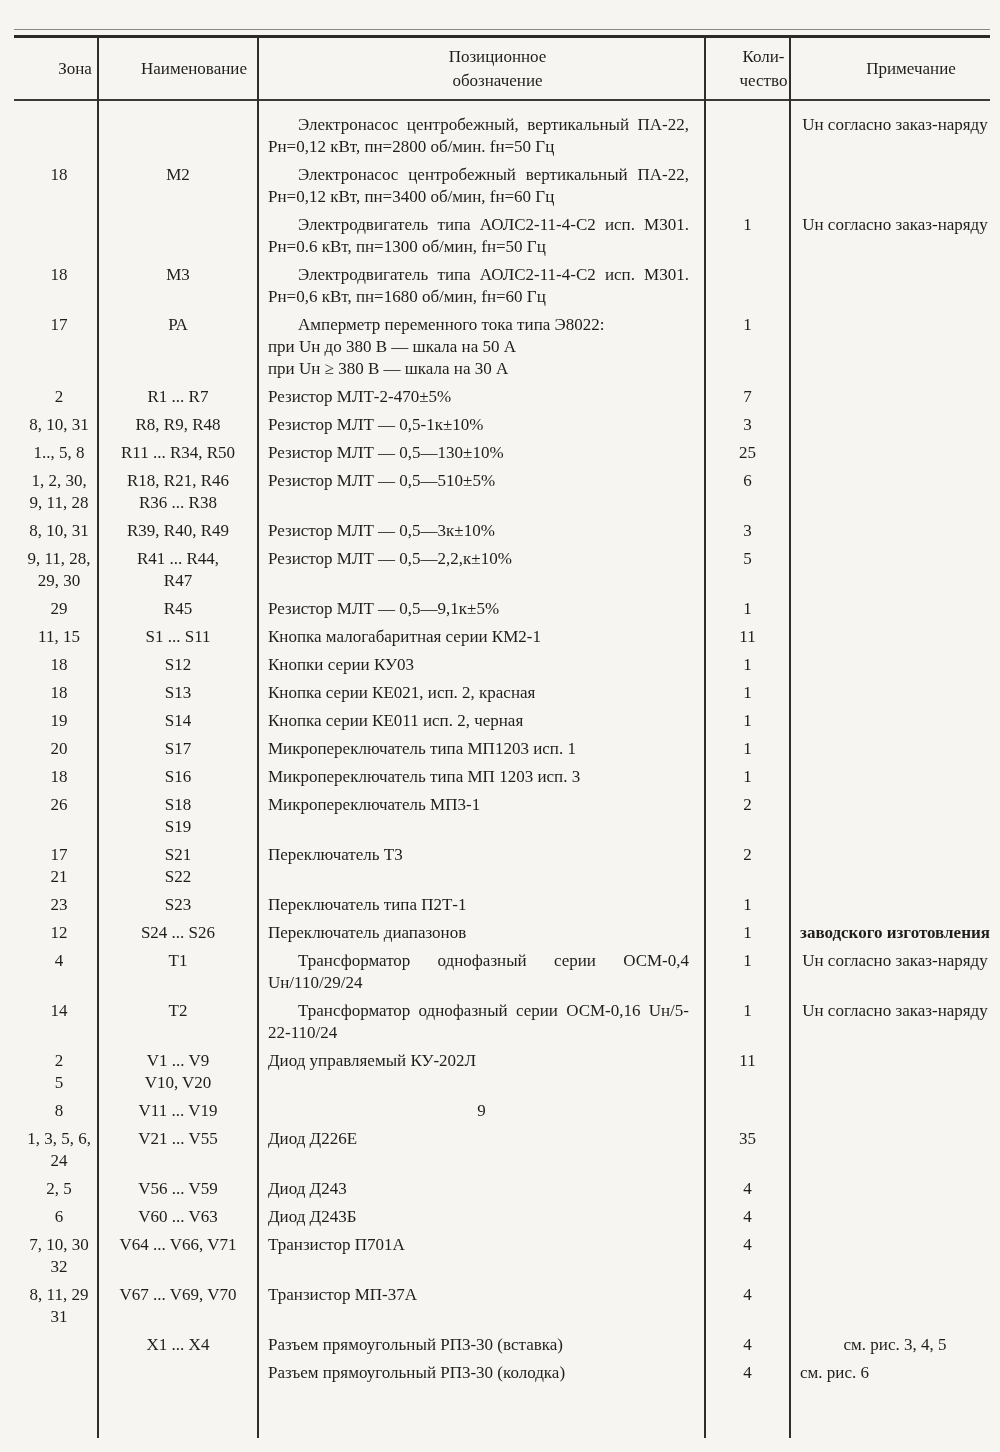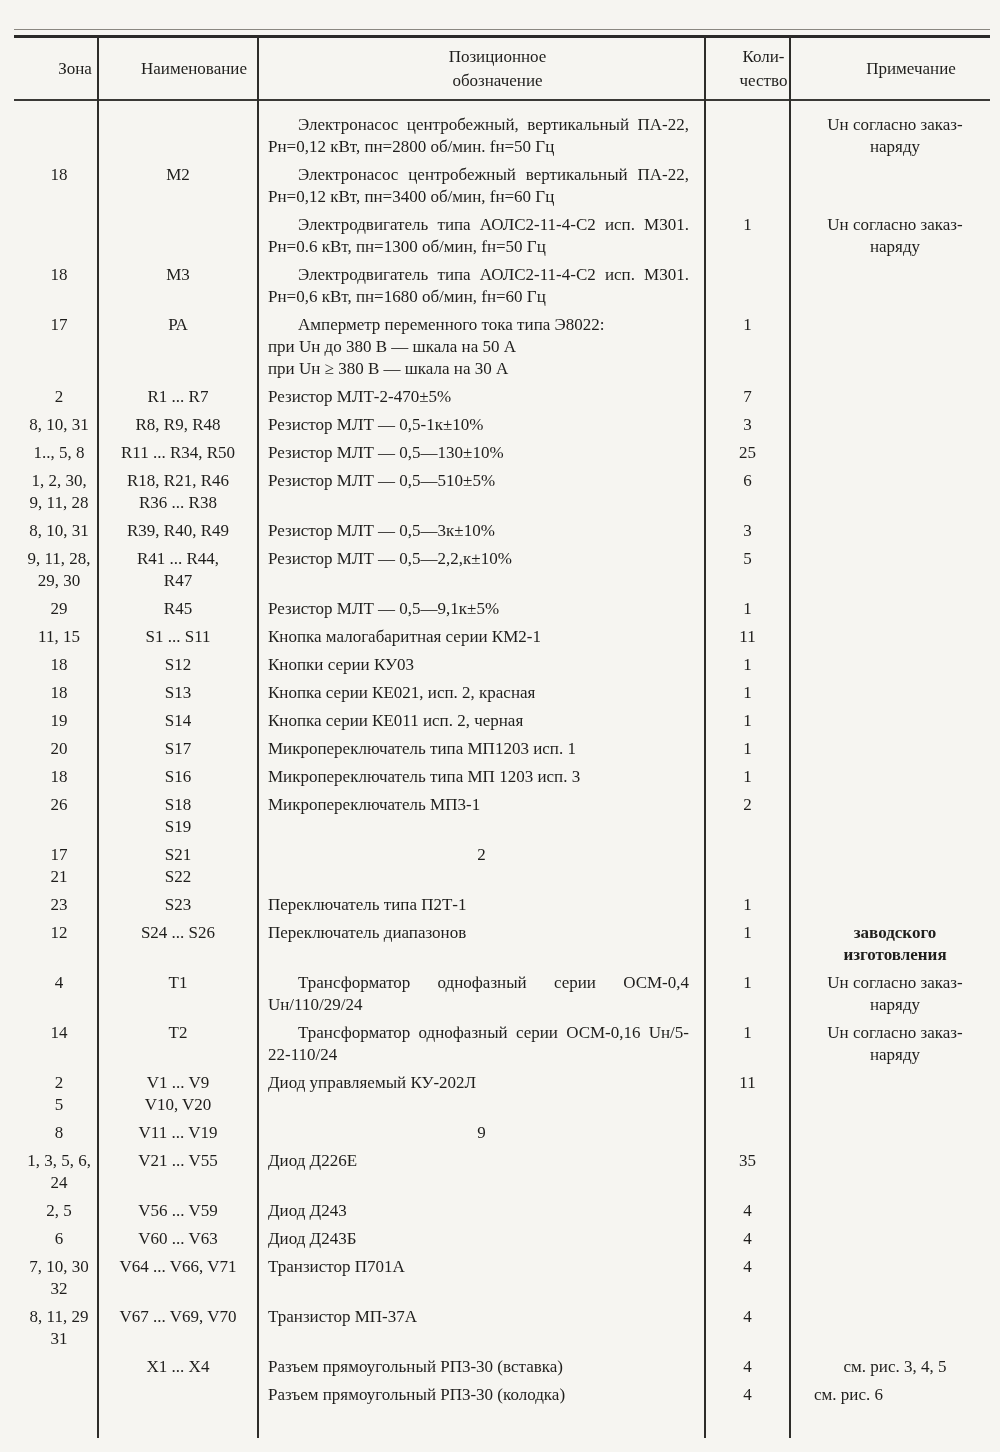--- a/index.html
+++ b/index.html
@@ -38,21 +38,21 @@
   }
   .row{
     display:grid;grid-template-columns:78px 160px 447px 85px 210px;
     padding:4px 0 2px;
   }
   .cell{min-height:1px;}
   .c-zone{text-align:center;padding:0 2px;}
   .c-pos{text-align:center;padding:0 12px;}
   .c-name{text-align:left;padding:0 16px 0 10px;}
   .c-qty{text-align:center;}
-  .c-note{text-align:center;padding:0 24px;}
+  .c-note{text-align:center;padding:0 10px;}
   .para{text-align:justify;text-indent:30px;margin:0;}
   .line{margin:0;}
   .line.ind{text-indent:30px;}
 </style>
 </head>
 <body>
 
 <div class="page">
 
   <div class="hline thin" style="top:29px;"></div>
@@ -368,20 +368,23 @@
       </div>
       <div class="row">
         <div class="cell c-zone">
           <div class="line">17</div>
           <div class="line">21</div>
         </div>
         <div class="cell c-pos">
           <div class="line">S21</div>
           <div class="line">S22</div>
         </div>
+        <div class="cell c-name">
+          <div class="line">Переключатель Т3</div>
+        </div>
         <div class="cell c-qty">
           <div class="line">2</div>
         </div>
         <div class="cell c-note"></div>
       </div>
       <div class="row">
         <div class="cell c-zone">
           <div class="line">23</div>
         </div>
         <div class="cell c-pos">

